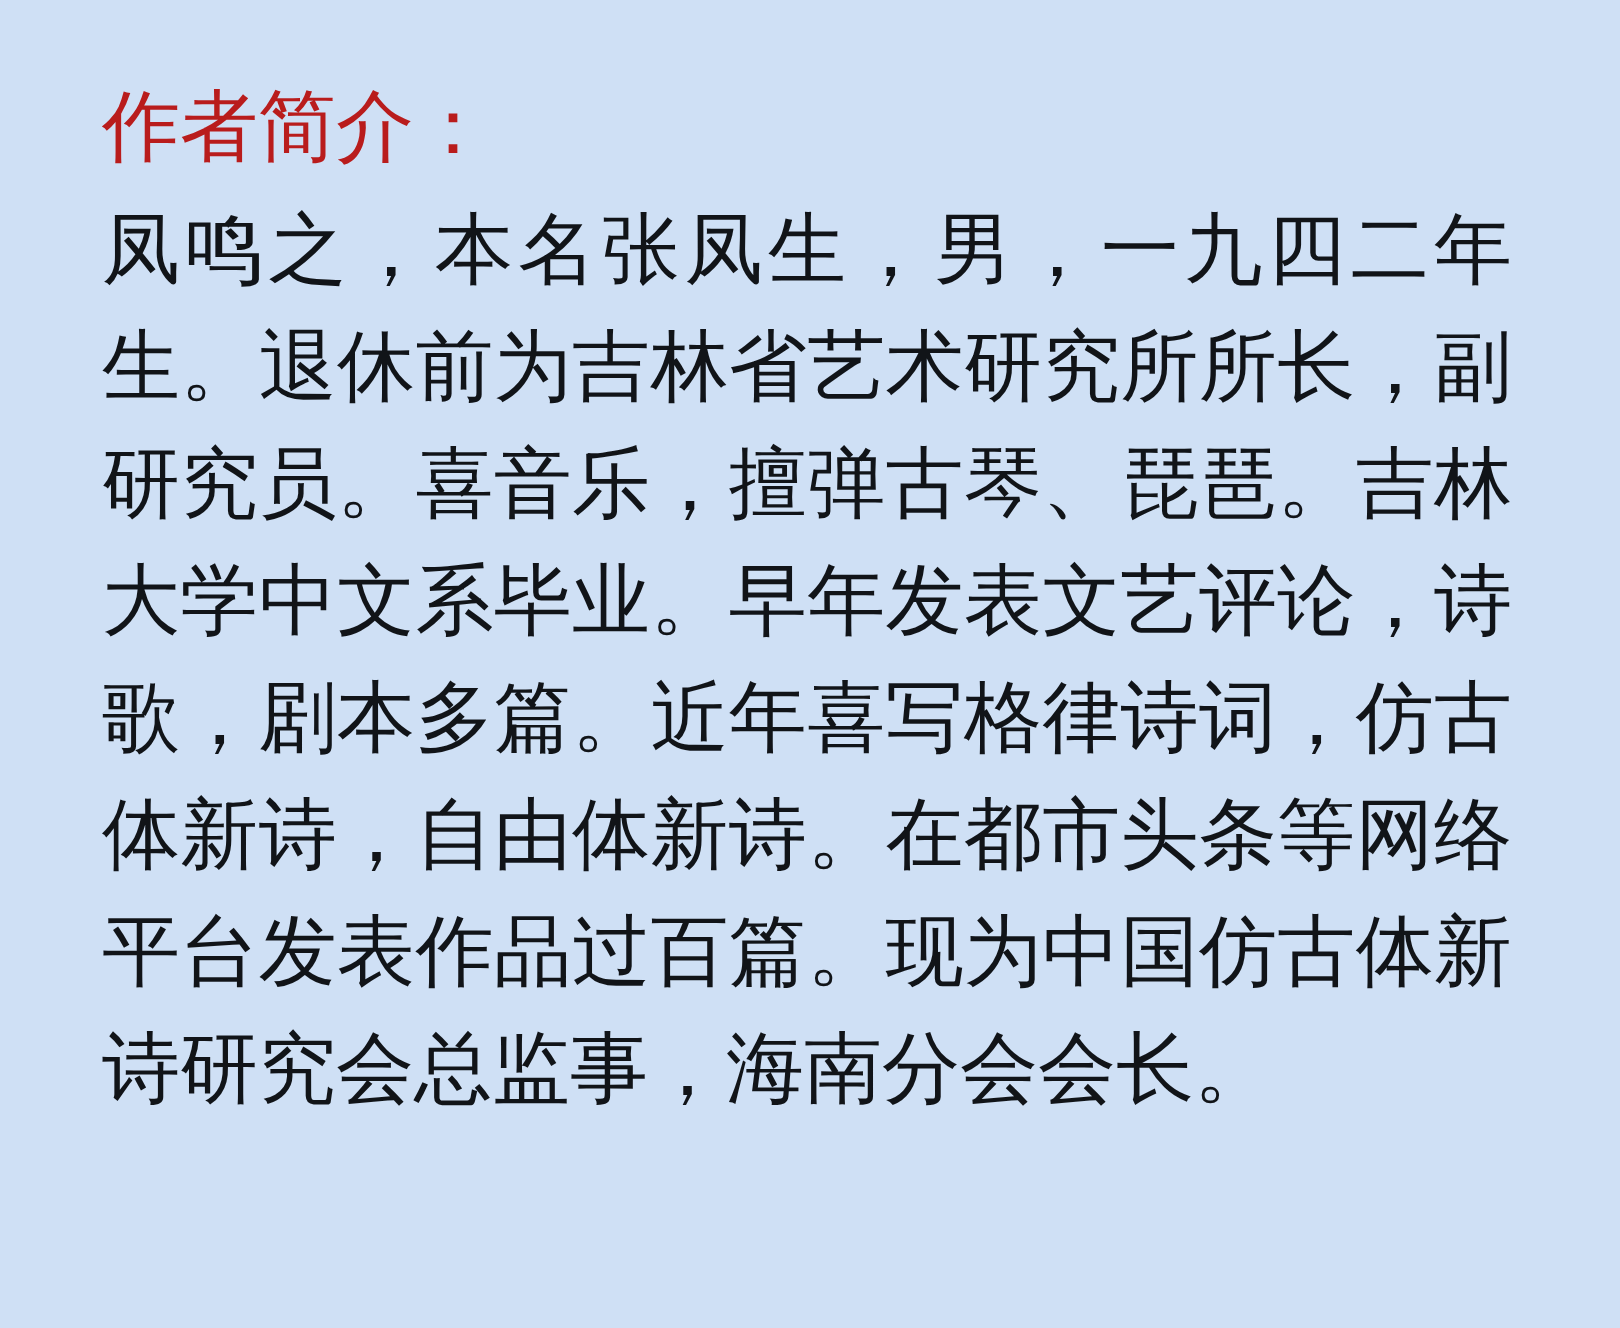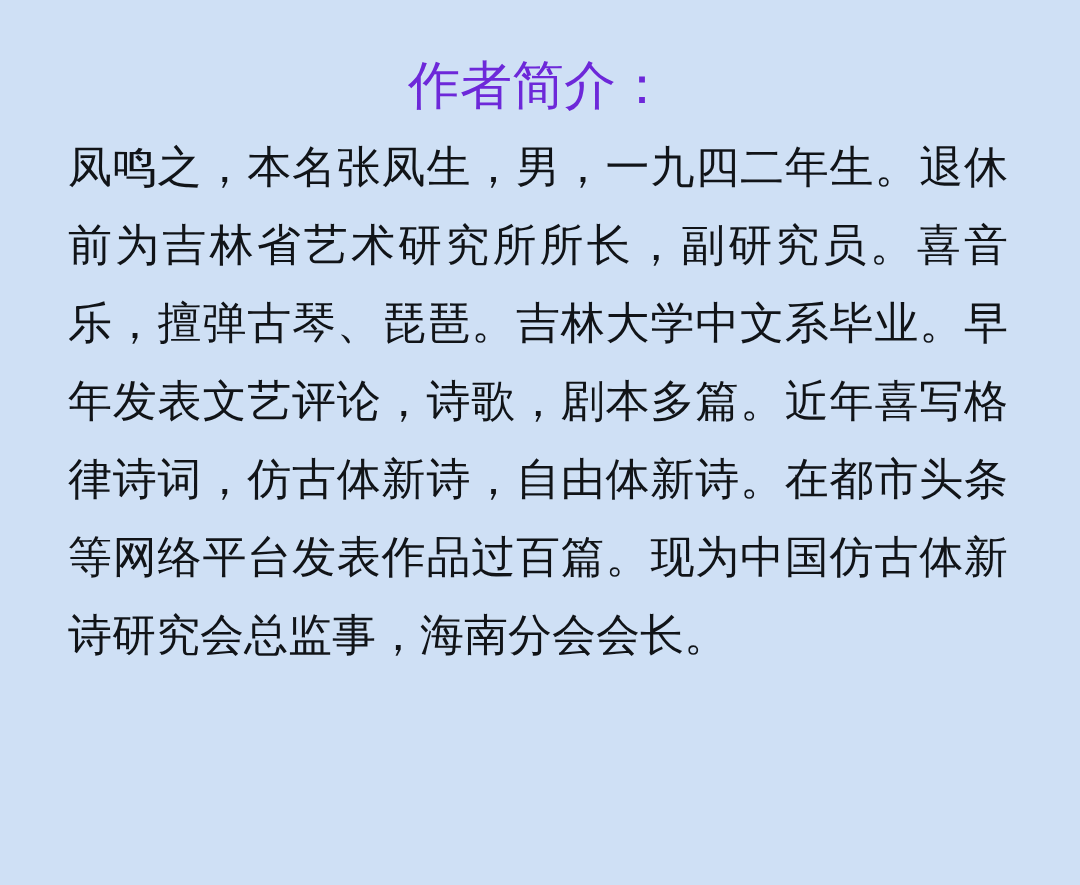--- a/index.html
+++ b/index.html
@@ -16,29 +16,28 @@
   .page {
     box-sizing: border-box;
     width: 1080px;
     height: 885px;
     background: #cfe0f5;
     padding: 46px 72px 0 68px;
   }
   .bio-heading {
     font-size: 52px;
     line-height: 78px;
-    color: #6d28d9;
+    color: #b91c1c;
     font-weight: 400;
     letter-spacing: 0px;
     margin: 0 0 4px 0;
     white-space: nowrap;
-    text-align: center;
   }
   .bio-body {
-    font-size: 44px;
+    font-size: 52px;
     line-height: 78px;
     color: #111418;
     font-weight: 400;
     margin: 0;
     text-align: justify;
     text-justify: inter-character;
     word-break: break-all;
   }
 </style>
 </head>

